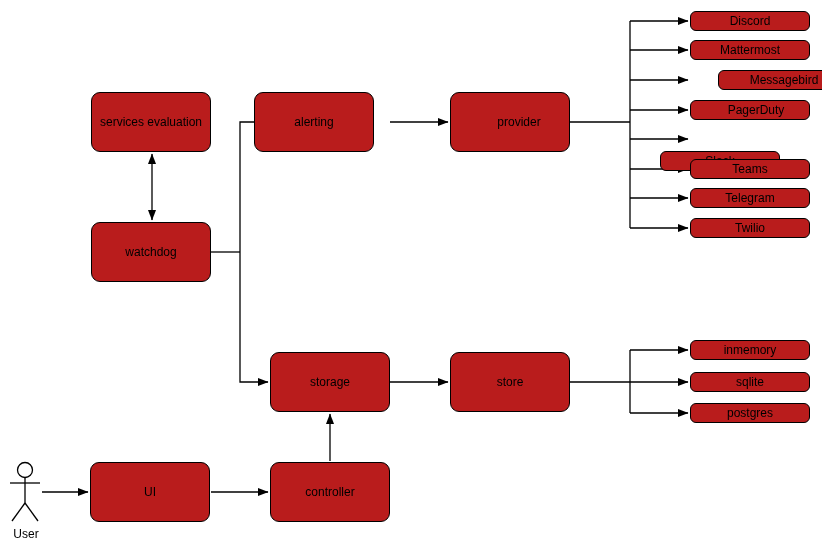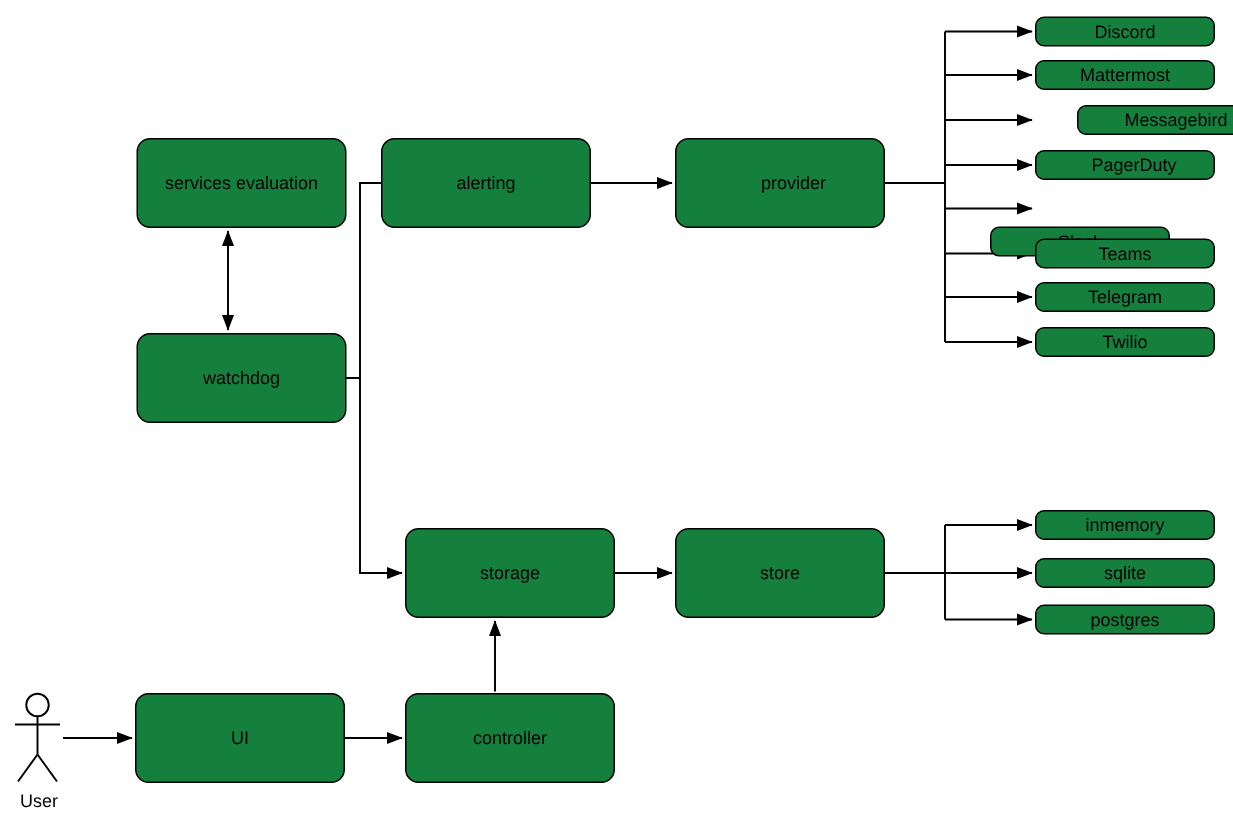--- a/index.html
+++ b/index.html
@@ -2,25 +2,25 @@
 <html><head>
 <meta charset="utf-8">
 <style>
   html,body{margin:0;padding:0;background:#ffffff;}
   .canvas{
     position:relative;width:822px;height:554px;background:#ffffff;overflow:hidden;
     font-family:"Liberation Sans","DejaVu Sans",sans-serif;color:#000;
   }
   .wires{position:absolute;left:0;top:0;width:822px;height:554px;}
   .node{
-    position:absolute;box-sizing:border-box;background:#15803d;border:1.3px solid #000;
+    position:absolute;box-sizing:border-box;background:#b91c1c;border:1.3px solid #000;
     display:flex;align-items:center;justify-content:center;text-align:center;
     font-size:12px;line-height:1.2;white-space:nowrap;
   }
-  .node.big{width:140px;height:60px;border-radius:9px;}
+  .node.big{width:120px;height:60px;border-radius:9px;}
   .node.small{width:120px;height:20px;border-radius:6px;font-size:12px;}
   .actor-label{
     position:absolute;left:7px;top:527px;width:38px;text-align:center;font-size:12px;
   }
 </style>
 </head>
 <body>
 
 <div class="canvas">
 

